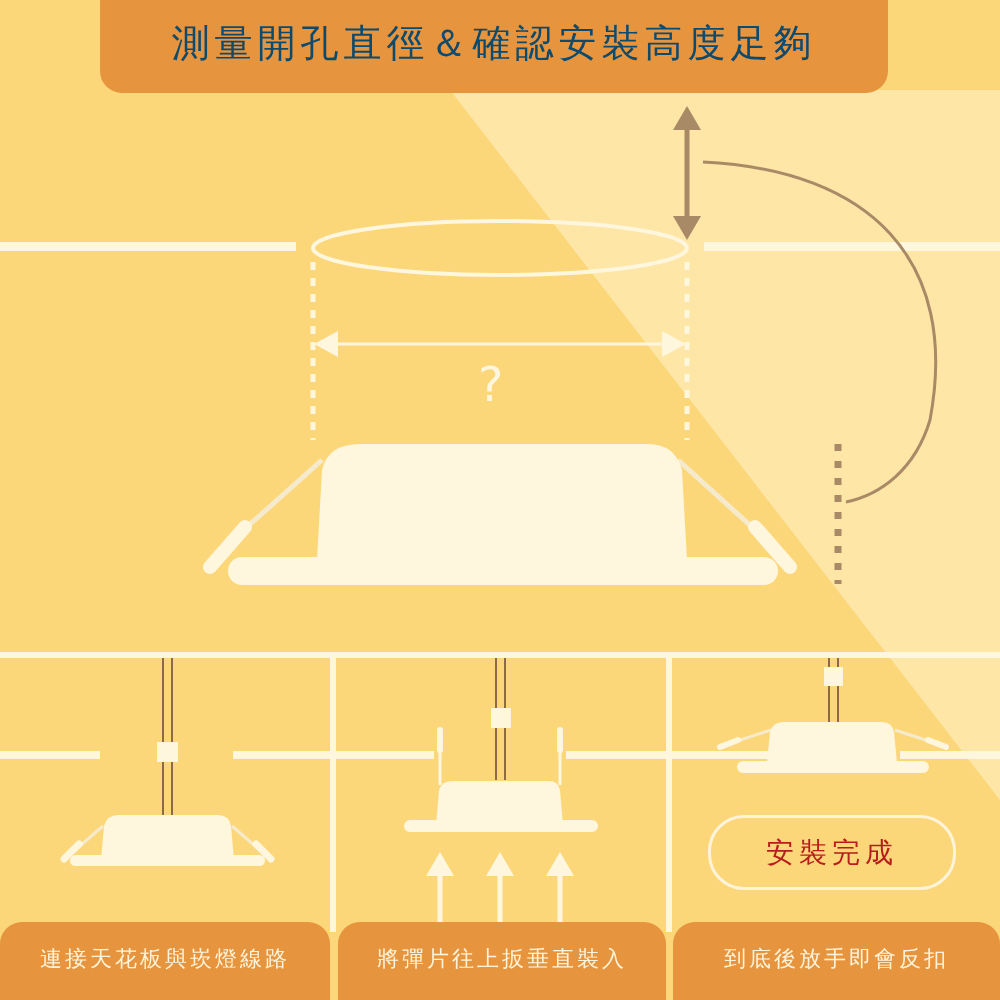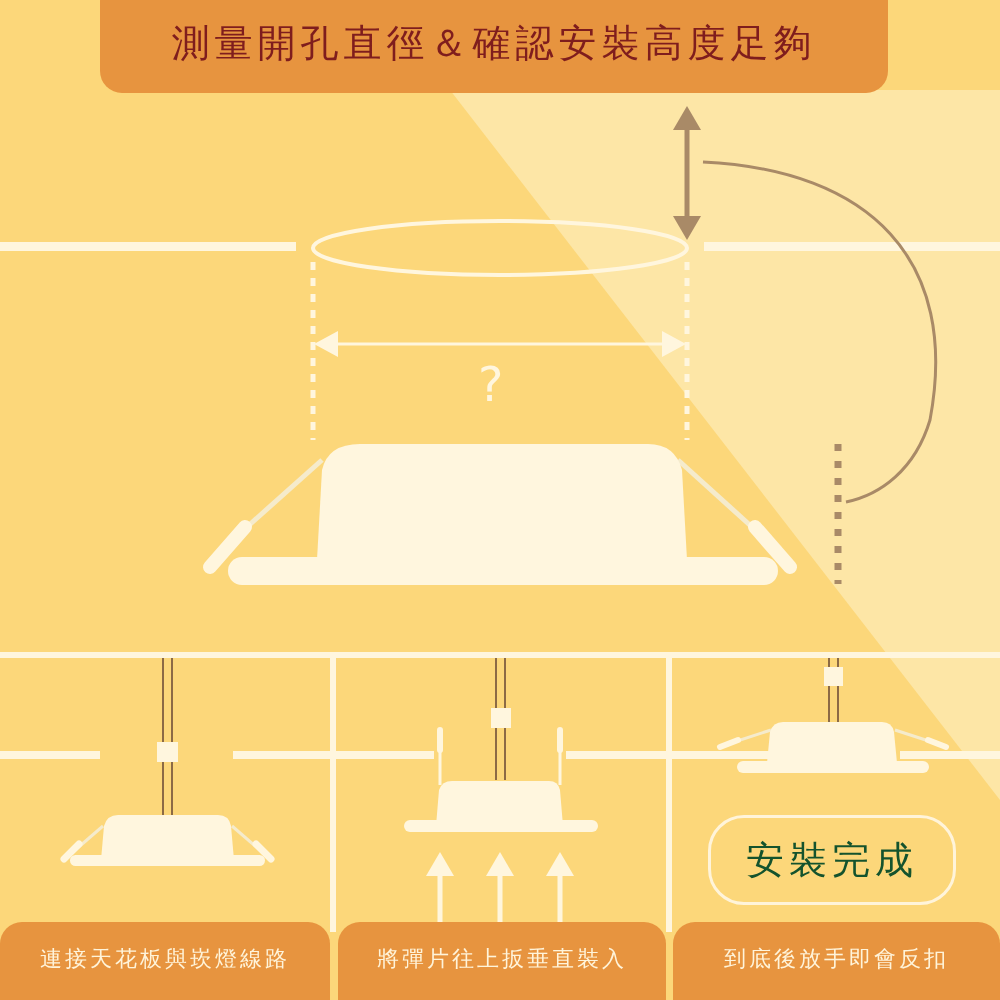--- a/index.html
+++ b/index.html
@@ -1,24 +1,24 @@
 <!DOCTYPE html>
 <html><head>
 <meta charset="utf-8">
 <style>
   html,body{margin:0;padding:0;}
   body{width:1000px;height:1000px;overflow:hidden;position:relative;background:#fcd77a;font-family:"DejaVu Sans",sans-serif;}
   .canvas{position:absolute;left:0;top:0;width:1000px;height:1000px;}
   .title-banner{position:absolute;left:100px;top:-20px;width:788px;height:113px;background:#e7943f;border-radius:22px;display:flex;align-items:flex-end;justify-content:center;padding-bottom:24px;box-sizing:border-box;}
-  .title-text{color:#7f1d1d;font-size:38px;letter-spacing:5px;font-weight:normal;white-space:nowrap;}
+  .title-text{color:#0c4a6e;font-size:38px;letter-spacing:5px;font-weight:normal;white-space:nowrap;}
   .caption{position:absolute;top:922px;height:100px;background:#e7943f;border-radius:22px;color:#fff4da;font-size:22px;letter-spacing:3px;display:flex;justify-content:center;padding-top:22px;box-sizing:border-box;white-space:nowrap;}
   .cap1{left:0;width:330px;}
   .cap2{left:338px;width:328px;}
   .cap3{left:673px;width:327px;}
-  .done-badge{position:absolute;left:708px;top:815px;width:248px;height:90px;border:3px solid #fff4da;border-radius:36px;box-sizing:border-box;color:#14532d;font-size:38px;letter-spacing:5px;display:flex;align-items:center;justify-content:center;}
+  .done-badge{position:absolute;left:708px;top:815px;width:248px;height:75px;border:3px solid #fff4da;border-radius:36px;box-sizing:border-box;color:#b91c1c;font-size:28px;letter-spacing:5px;display:flex;align-items:center;justify-content:center;}
   .question{position:absolute;left:478px;top:356px;font-size:48px;color:#fff6de;font-family:"DejaVu Sans",sans-serif;}
 </style>
 </head>
 <body>
 
 <div class="canvas">
 <svg width="1000" height="1000" viewBox="0 0 1000 1000">
 
   <rect x="0" y="0" width="1000" height="1000" fill="#fcd77a"></rect>
 

